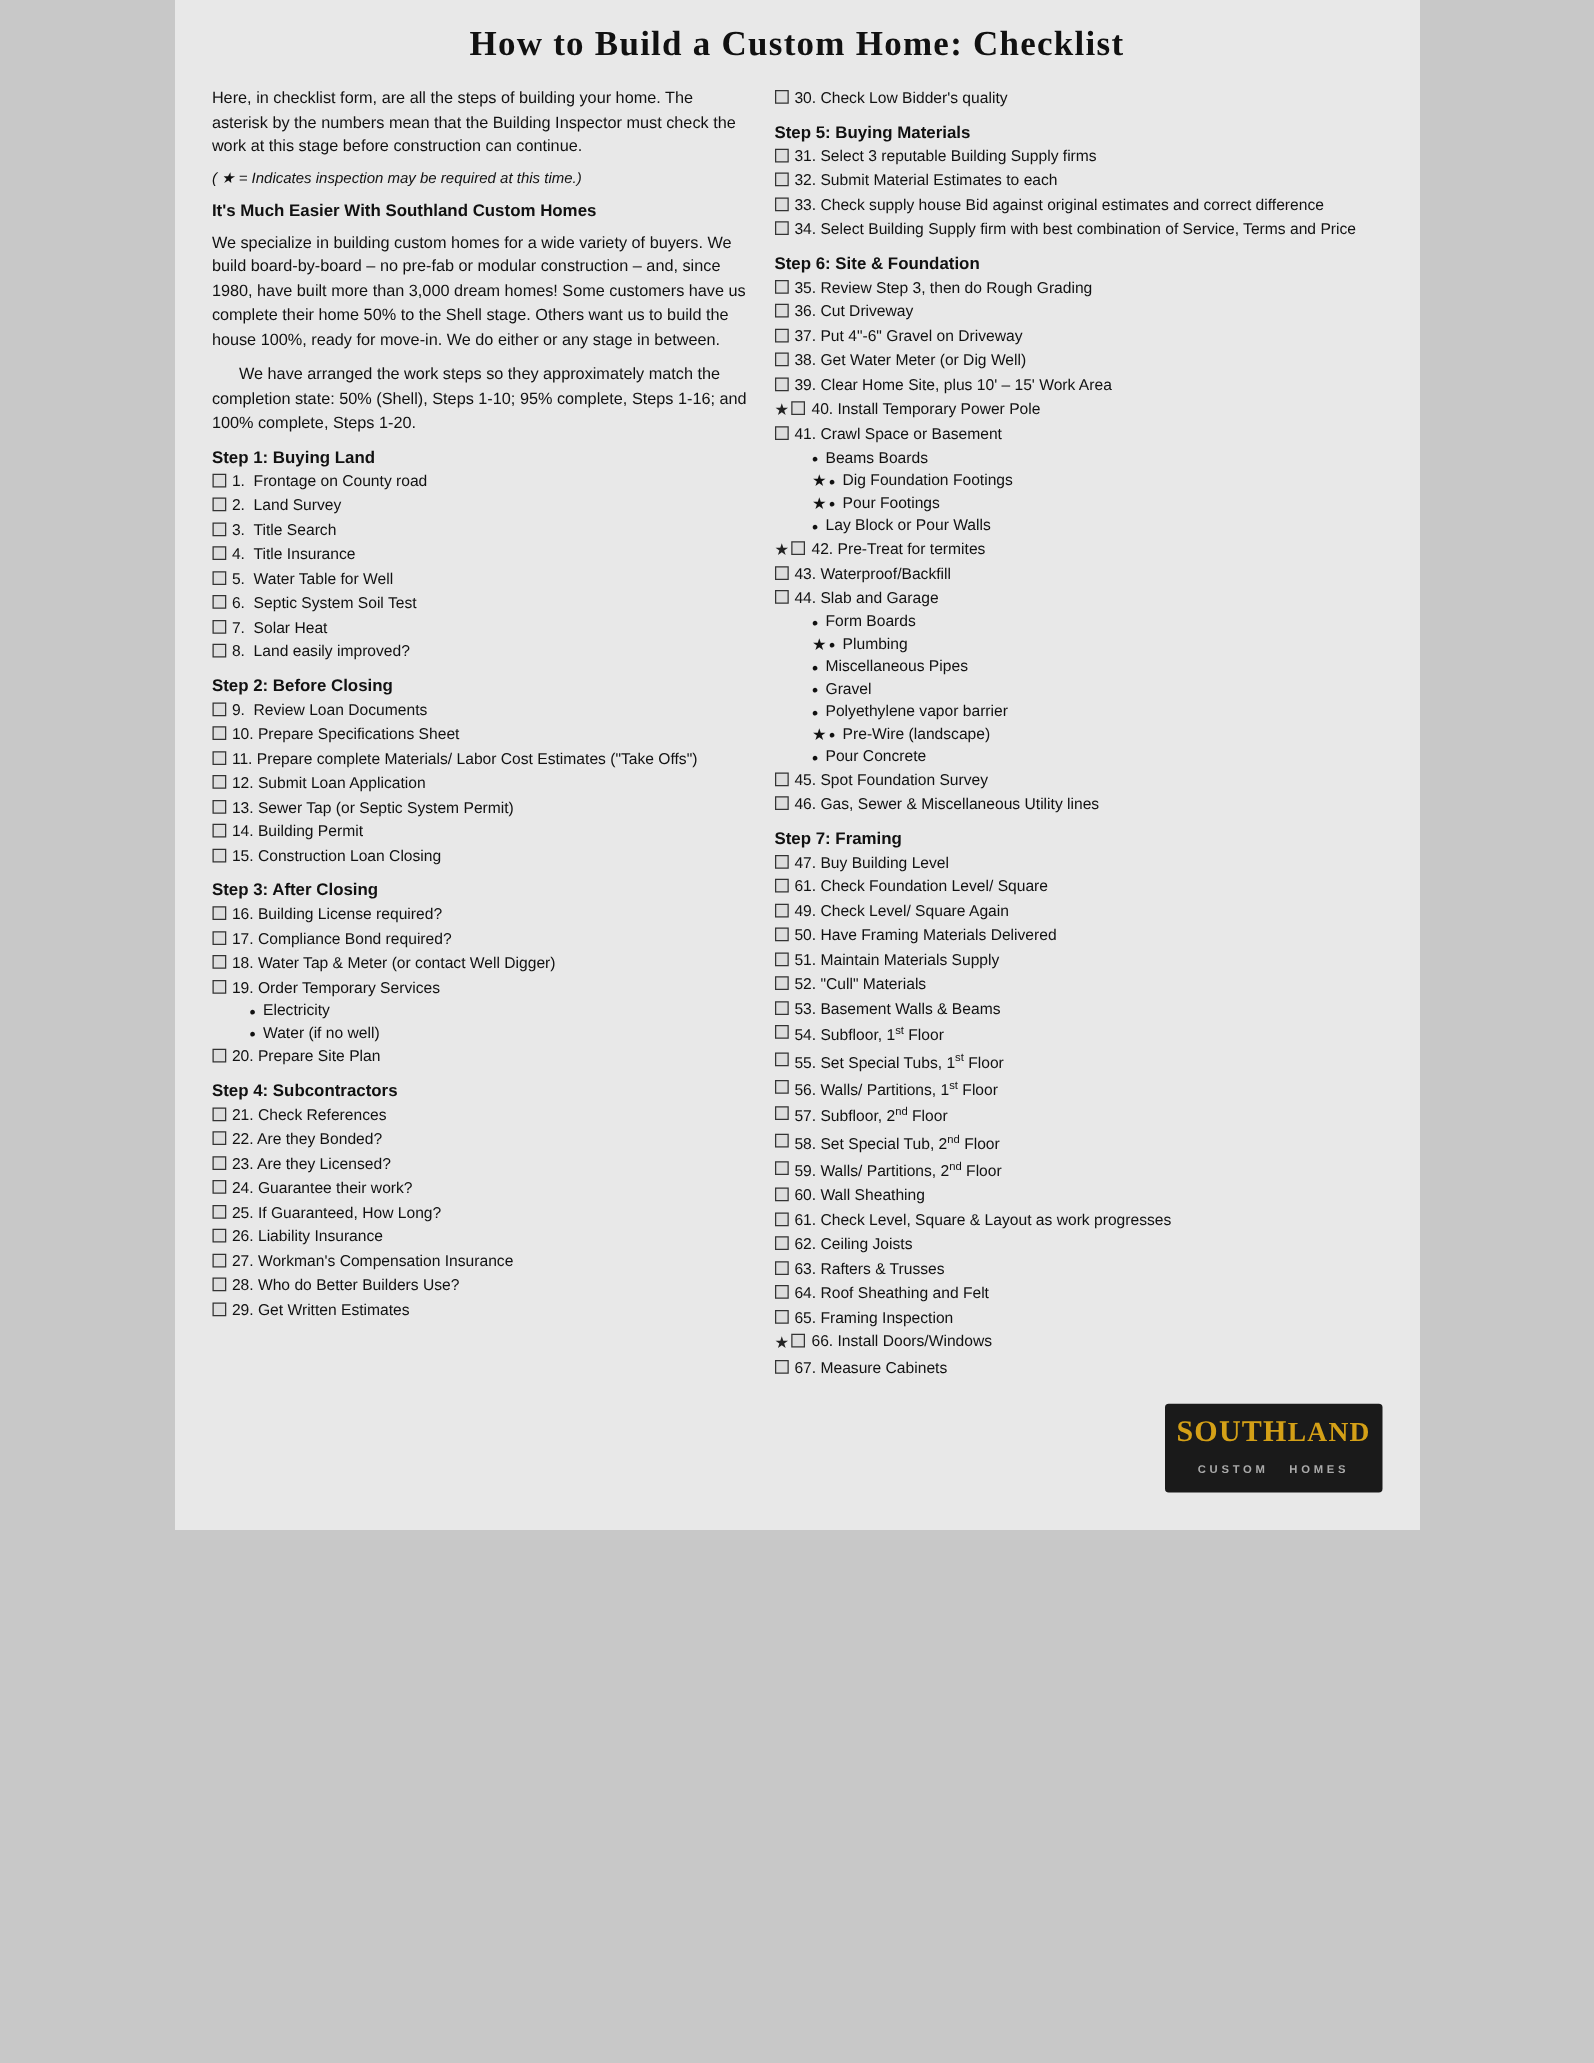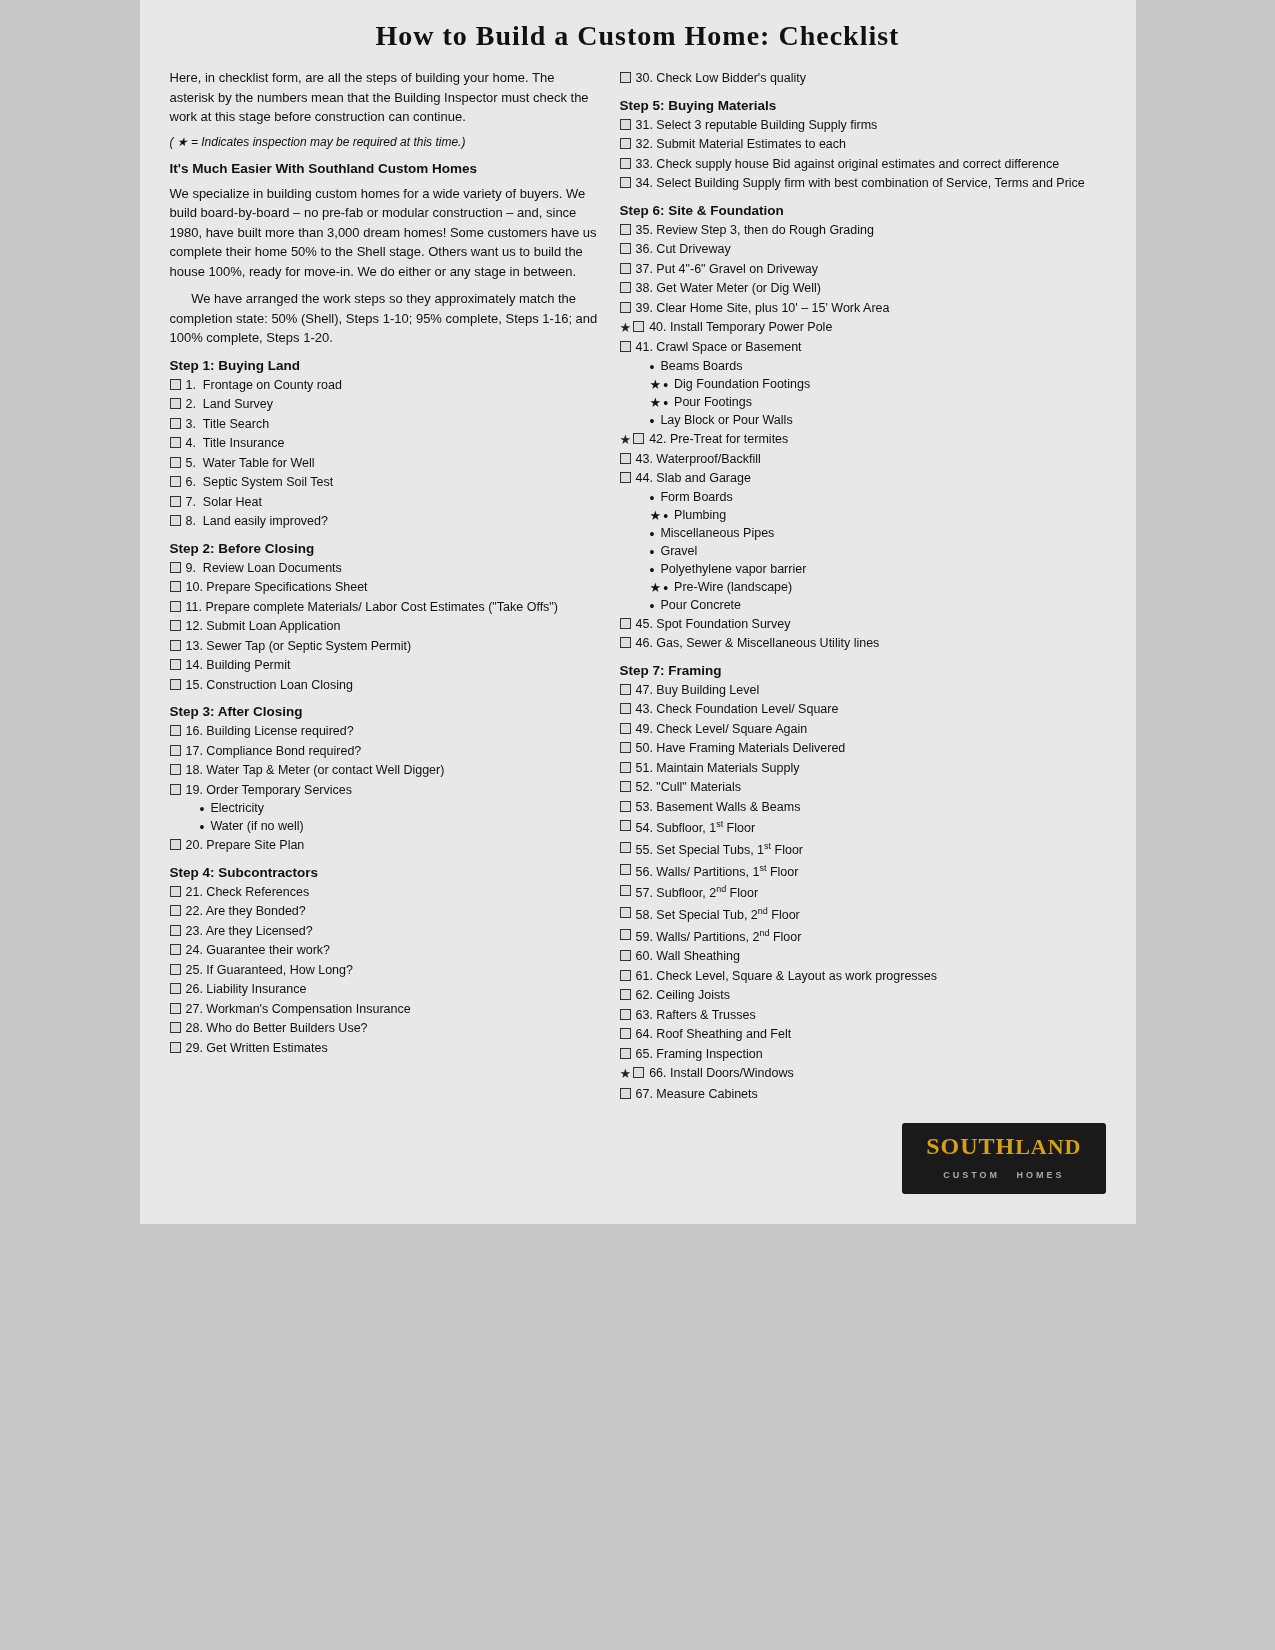--- a/index.html
+++ b/index.html
@@ -394,21 +394,21 @@
           <span class="item-text">46. Gas, Sewer &amp; Miscellaneous Utility lines</span>
         </div>
 
       <div class="step-heading">Step 7: Framing</div>
       <div class="checklist-item">
           <span class="checkbox"></span>
           <span class="item-text">47. Buy Building Level</span>
         </div>
       <div class="checklist-item">
           <span class="checkbox"></span>
-          <span class="item-text">43. Check Foundation Level/ Square</span>
+          <span class="item-text">61. Check Foundation Level/ Square</span>
         </div>
       <div class="checklist-item">
           <span class="checkbox"></span>
           <span class="item-text">49. Check Level/ Square Again</span>
         </div>
       <div class="checklist-item">
           <span class="checkbox"></span>
           <span class="item-text">50. Have Framing Materials Delivered</span>
         </div>
       <div class="checklist-item">
@@ -475,20 +475,20 @@
         <span class="star-box">★</span>
         <span class="checkbox"></span>
         <span class="item-text">66. Install Doors/Windows</span>
       </div>
       <div class="checklist-item">
           <span class="checkbox"></span>
           <span class="item-text">67. Measure Cabinets</span>
         </div>
 
       <div style="display:flex; justify-content:flex-end; margin-top:20px;">
-        <div style="background:#1a1a1a; color:#d4a017; font-family:Georgia,serif; font-weight:bold; font-size:22px; padding:10px 24px; border-radius:3px; line-height:1.1; min-width:160px; text-align:center;">
+        <div style="background:#1a1a1a; color:#d4a017; font-family:Georgia,serif; font-weight:bold; font-size:22px; padding:10px 9px; border-radius:3px; line-height:1.1; min-width:160px; text-align:center;">
           <span style="font-size:24px; letter-spacing:1px;">SOUTH<span style="font-size:22px;">LAND</span></span><br>
           <span style="font-size:9px; color:#aaa; letter-spacing:3px; font-family:Arial,sans-serif; font-weight:bold;">CUSTOM &nbsp; HOMES</span>
         </div>
       </div>
     </div>
   </div>
 </div>
 
 </body></html>

